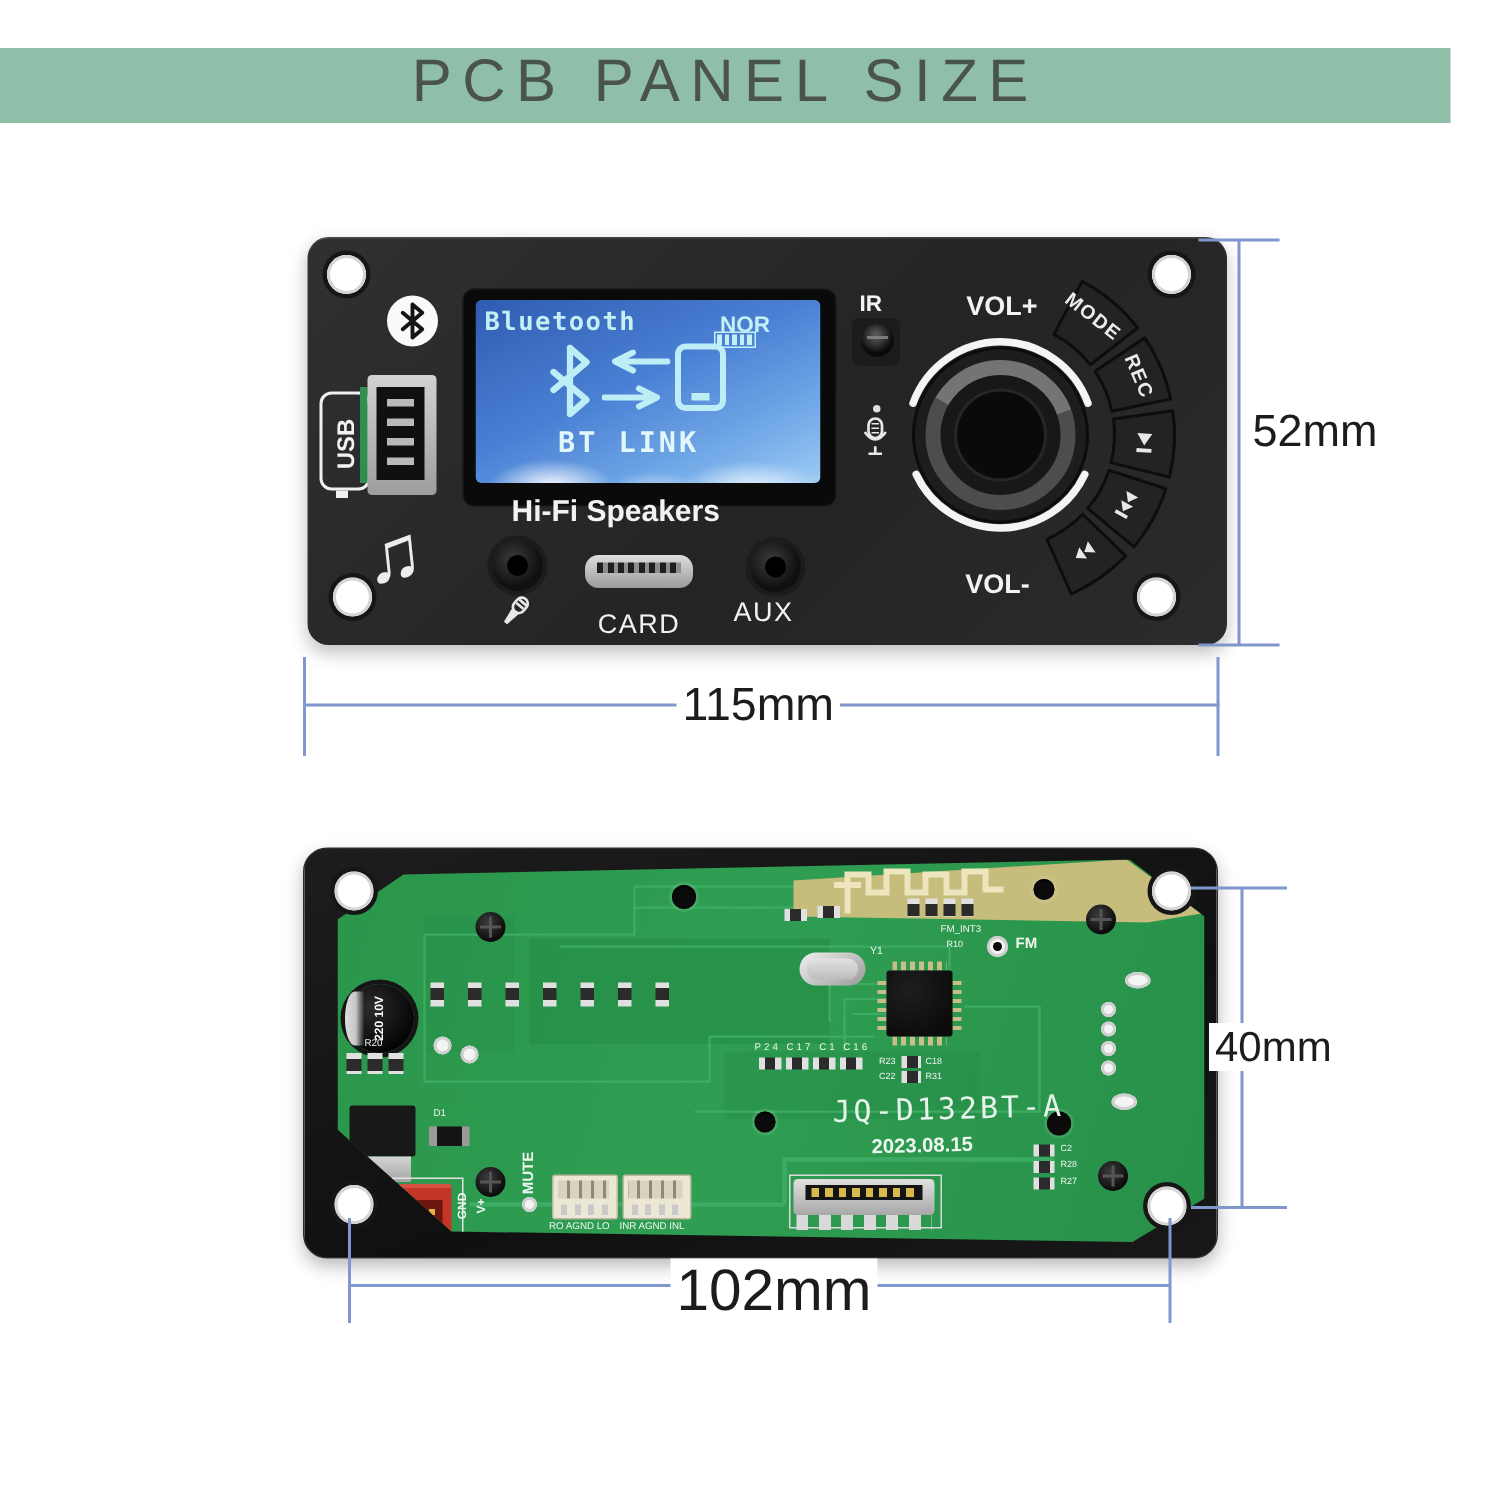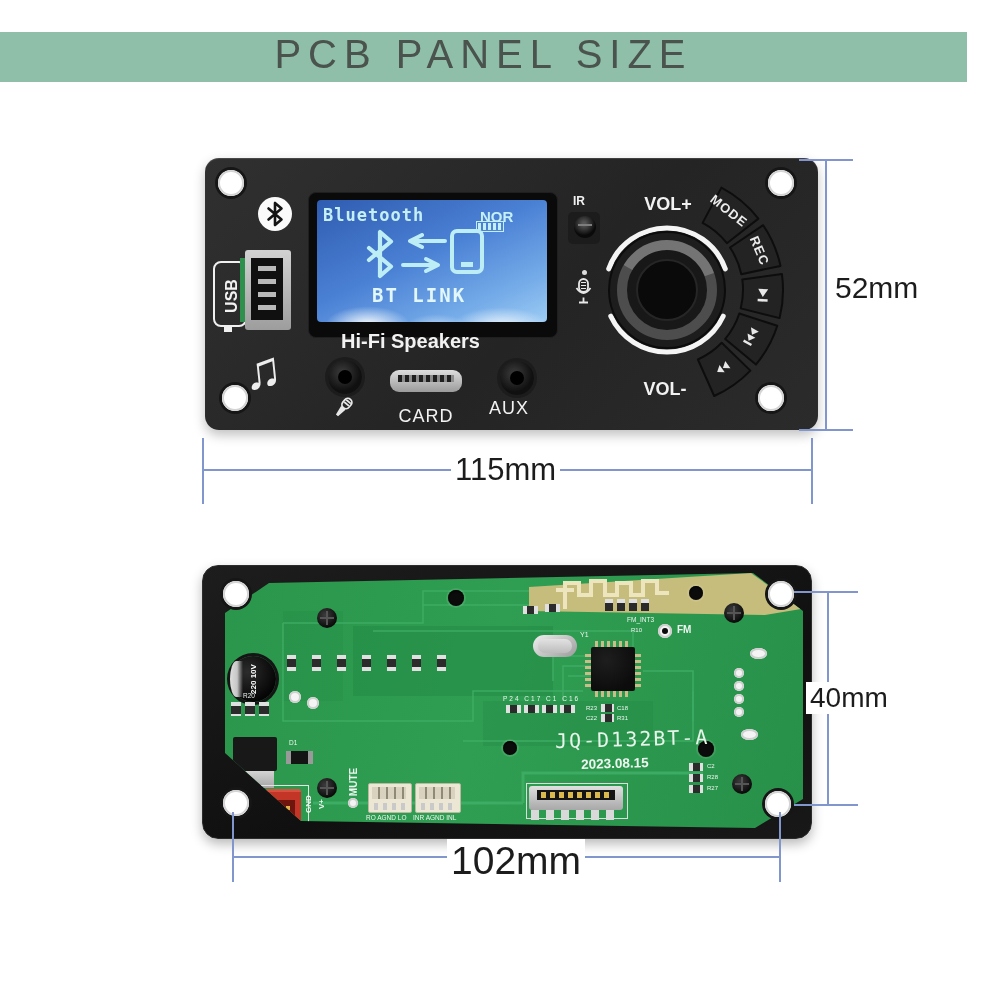--- a/index.html
+++ b/index.html
@@ -122,21 +122,21 @@
       <path d="M9,4 H15 M9,7 H15"></path>
     </g>
   </svg>
   <div class="abs" style="left:185px;top:212px;width:72px;height:22px;border-radius:9px;background:linear-gradient(#dedede,#9b9b9b)">
     <div class="abs" style="left:8px;top:5px;width:56px;height:7px;background:repeating-linear-gradient(90deg,#1f1f1f 0 4px,#8c8c8c 4px 7px)"></div>
   </div>
   <div class="wtxt" style="left:183px;top:248px;width:76px;text-align:center;font-size:18px;letter-spacing:1px">CARD</div>
   <div class="jack" style="left:295px;top:203px"></div>
   <div class="wtxt" style="left:284px;top:240px;width:48px;font-size:18px;letter-spacing:1px">AUX</div>
 
-  <div class="wtxt" style="left:368px;top:36px;font-size:12px;font-weight:bold">IR</div>
+  <div class="wtxt" style="left:368px;top:36px;font-size:15px;font-weight:bold">IR</div>
   <div class="abs" style="left:363px;top:54px;width:32px;height:32px;background:#1c1c1c;border-radius:5px"></div>
   <div class="abs" style="left:369px;top:58px;width:22px;height:22px;border-radius:50%;
        background:radial-gradient(circle at 45% 35%, #565656 8%, #0a0a0a 62%)">
     <div class="abs" style="left:4px;top:8px;width:14px;height:2px;background:#7d7d7d"></div>
   </div>
   <div class="abs" style="left:377px;top:112px;width:5px;height:5px;border-radius:50%;background:#ddd"></div>
   <svg class="abs" style="left:368px;top:120px" width="21" height="27" viewBox="0 0 21 27">
     <g stroke="#e8e8e8" fill="none" stroke-width="1.8">
       <rect x="6" y="1" width="9" height="13" rx="4.5"></rect>
       <path d="M8,4.5 H13 M8,7.5 H13 M8,10.5 H13" stroke-width="1"></path>

